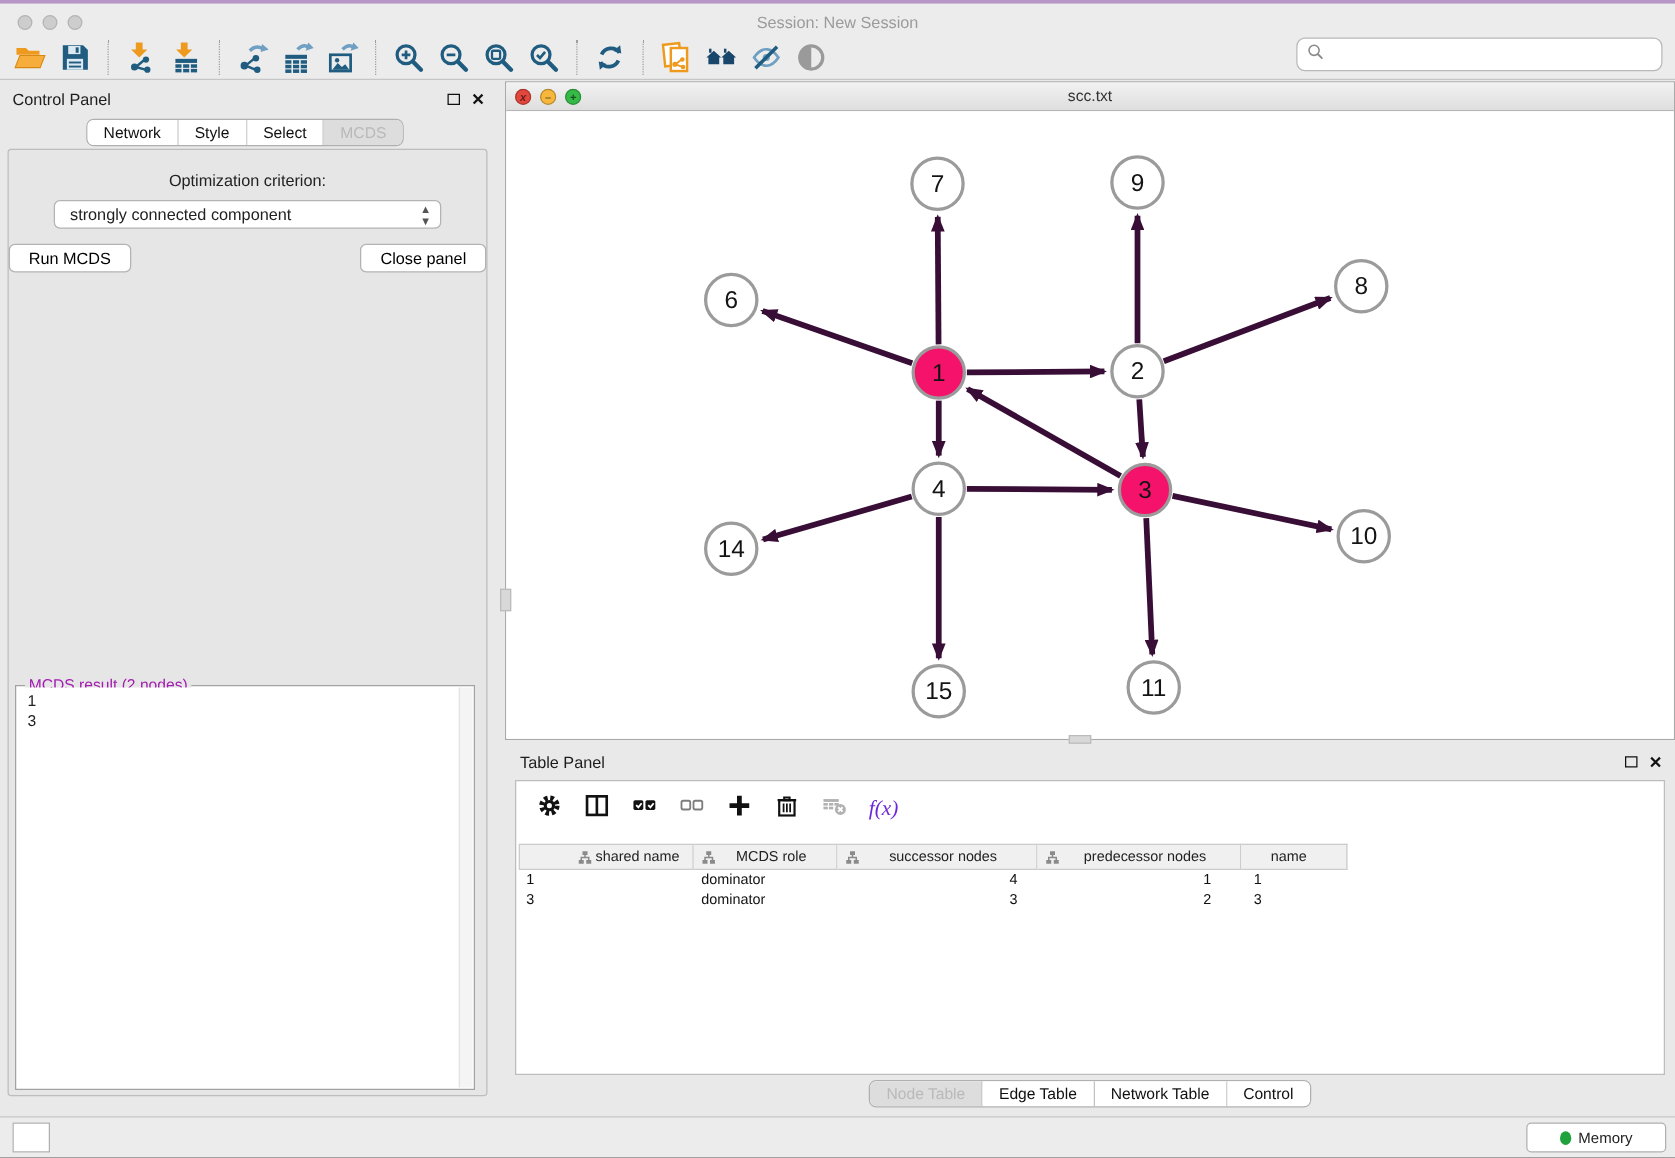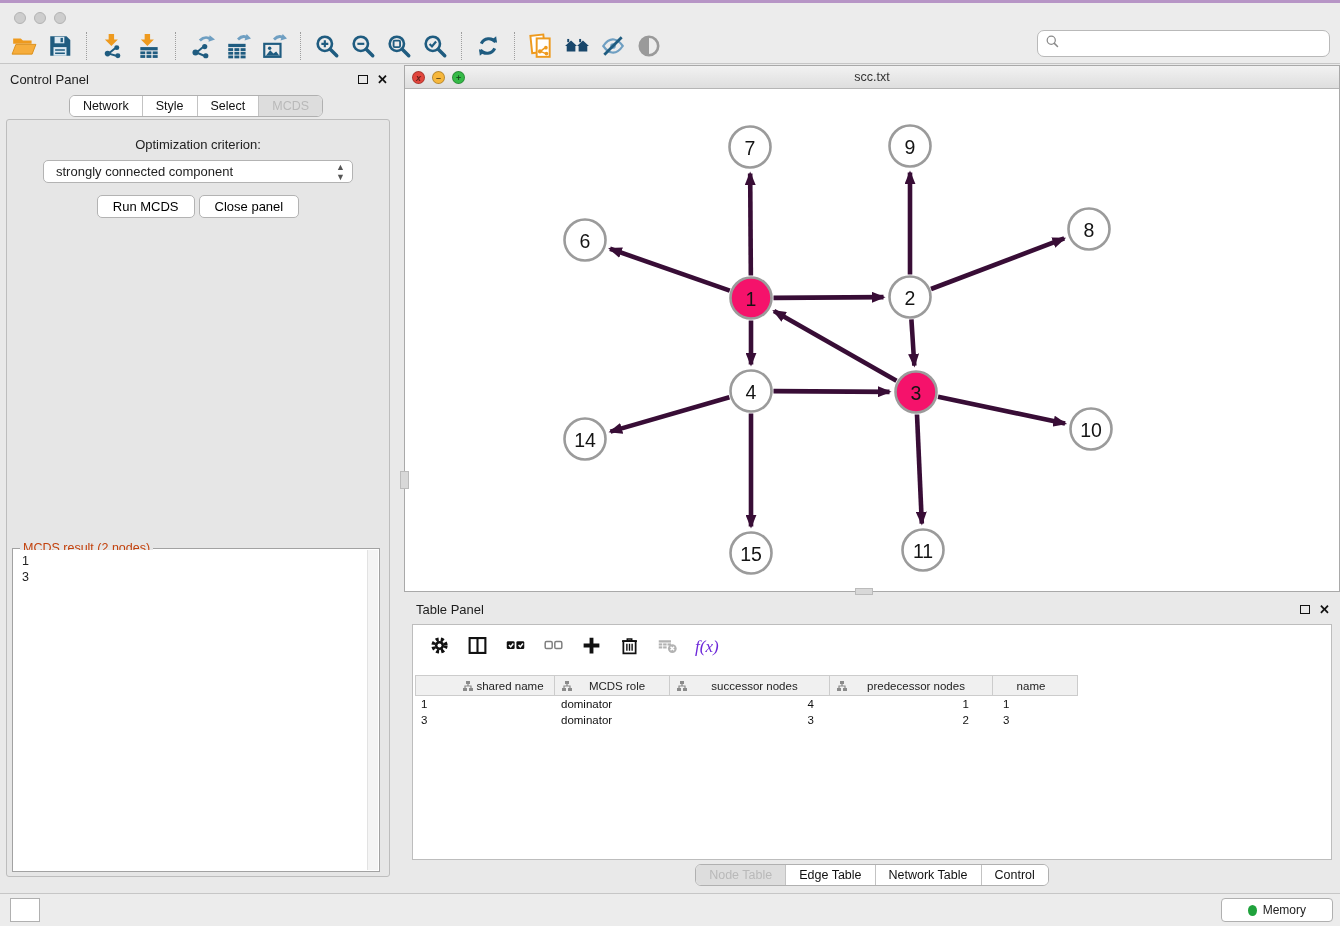--- a/index.html
+++ b/index.html
@@ -39,25 +39,25 @@
   
   .control-panel { position:absolute; left:0; top:64px; width:396px; height:816px; }
   .cp-header { position:absolute; left:10px; right:8px; top:6px; height:18px; }
   .cp-tabs { position:absolute; left:0; right:4px; top:31px; text-align:center; }
   .cp-content { position:absolute; left:6px; right:6px; top:55px; bottom:3px; background:#e6e6e6;
                 border:1px solid #bdbdbd; border-radius:3px; }
   .opt-label { margin-top:17px; text-align:center; font-size:13px; }
   .combo { position:relative; margin:8px auto 0; width:310px; height:23px; background:#fff;
            border:1px solid #b3b3b3; border-radius:5px; font-size:13px; line-height:21px; padding-left:12px; }
   .combo .updown { position:absolute; right:7px; top:1px; font-size:9px; line-height:10px; color:#555; text-align:center; }
-  .btnrow { margin-top:12px; display:flex; justify-content:center; gap:4px; }
+  .btnrow { margin-top:12px; display:flex; justify-content:space-between; gap:4px; }
   .pushbtn { background:#fff; border:1px solid #b3b3b3; border-radius:5px; font-size:13px; padding:3px 15px;
              font-family:"Liberation Sans", sans-serif; }
   .groupbox { position:absolute; left:5px; right:9px; top:428px; bottom:4px; border:1px solid #a2a2a2; background:#fff; }
-  .groupbox legend.gb { position:absolute; top:-8px; left:7px; background:#e6e6e6; padding:0 3px; font-size:12.5px; color:#c2410c; }
+  .groupbox legend.gb { position:absolute; top:-8px; left:7px; background:#e6e6e6; padding:0 3px; font-size:12.5px; color:#a21caf; }
   .gb-text { position:absolute; left:1px; top:1px; right:12px; bottom:1px; background:#fff; font-size:12.5px;
              line-height:16px; padding:3px 0 0 8px; white-space:pre; }
   .gb-scroll { position:absolute; right:1px; top:1px; bottom:1px; width:11px; background:#f4f4f4; border-left:1px solid #e2e2e2; }
 
   
   .net-window { position:absolute; left:404px; top:65px; width:936px; height:527px; background:#fff;
                 border:1px solid #a9a9a9; }
   .net-titlebar { position:absolute; left:0; top:0; right:0; height:23px;
                   background:linear-gradient(#f2f2f2,#dedede); border-bottom:1px solid #b5b5b5; }
   .net-lights { position:absolute; left:7px; top:5px; display:flex; gap:7px; }
@@ -104,20 +104,21 @@
 <div class="screen">
 
   <div class="desktop-strip"></div>
 
   <div class="titlebar">
     <div class="traffic">
       <i></i>
       <i></i>
       <i></i>
     </div>
+    <div class="win-title">Session: New Session</div>
   </div>
 
   <div class="toolbar" id="main-toolbar">
 
     <span class="tb-icon">
         <svg viewBox="0 0 24 24">
           <path fill="#ee9a1e" d="M2 5h7l2 2h8v3H2z"></path>
           <path fill="#f6ad3c" d="M4.5 10.5H23l-3.5 9H1z" stroke="#d8890f" stroke-width=".8"></path>
         </svg>
       </span>

